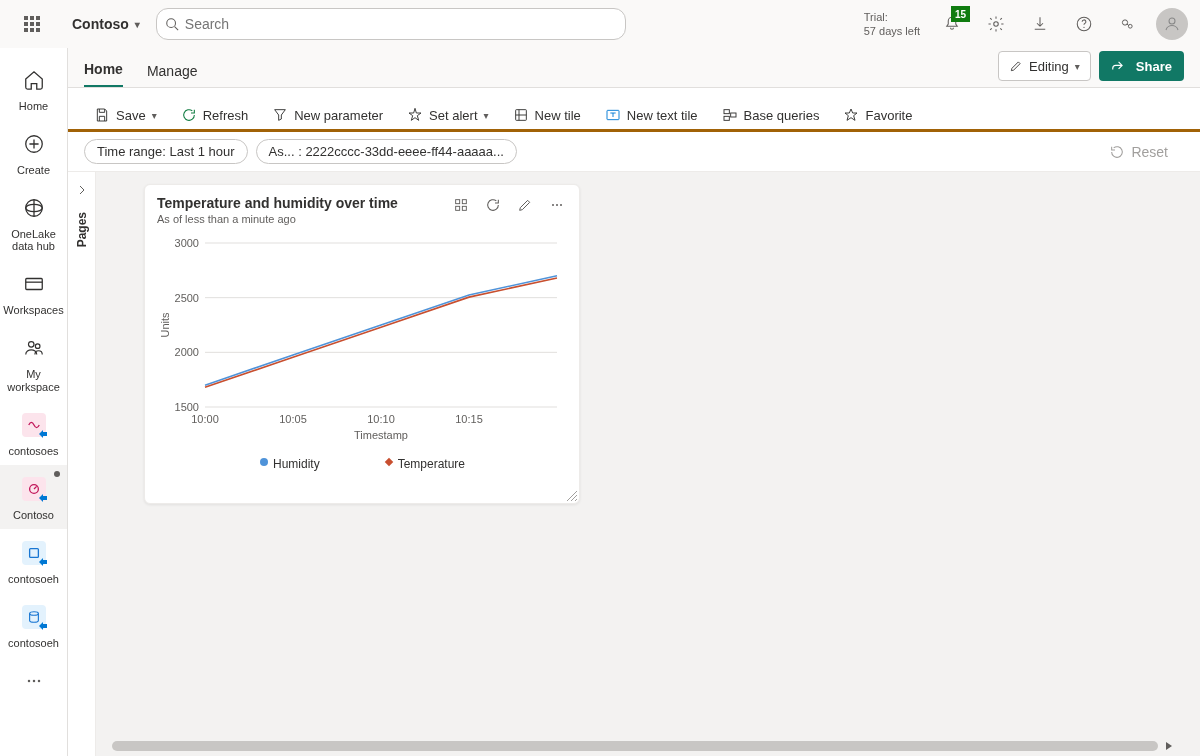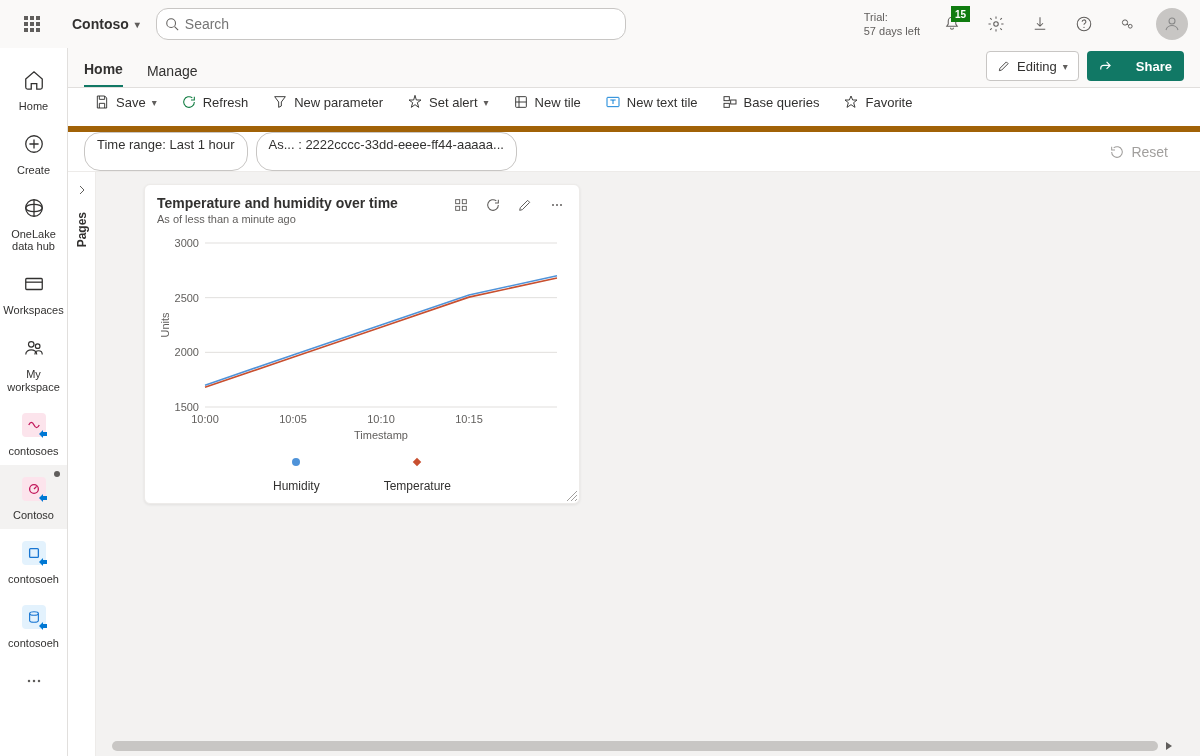--- a/index.html
+++ b/index.html
@@ -33,28 +33,28 @@
 
 
 .content { flex:1; display:flex; flex-direction:column; background:#faf9f8; }
 
 
 .tabs-row { height:40px; display:flex; align-items:flex-end; padding:0 16px; background:#faf9f8; border-bottom:1px solid #e1dfdd; }
 .tab { padding:8px 0; margin-right:24px; font-size:14px; cursor:pointer; color:#323130; }
 .tab.active { font-weight:600; border-bottom:2px solid #117865; }
 .tabs-right { margin-left:auto; display:flex; align-items:center; gap:8px; padding-bottom:6px; }
 .btn-outline { height:30px; border:1px solid #c8c6c4; background:#fff; border-radius:4px; display:flex; align-items:center; gap:6px; padding:0 10px; font-size:13px; cursor:pointer; }
-.btn-primary { height:30px; background:#117865; color:#fff; border:none; border-radius:4px; display:flex; align-items:center; gap:23px; padding:0 12px; font-size:13px; cursor:pointer; font-weight:600; }
-
-
-.toolbar { height:44px; display:flex; align-items:flex-start; padding:0 16px; gap:4px; background:#fff; border-bottom:6px solid #a16207; }
+.btn-primary { height:30px; background:#117865; color:#fff; border:none; border-radius:4px; display:flex; align-items:center; gap:11px; padding:0 12px; font-size:13px; cursor:pointer; font-weight:600; }
+
+
+.toolbar { height:44px; display:flex; align-items:flex-end; padding:0 16px; gap:4px; background:#fff; border-bottom:3px solid #a16207; }
 .tool-btn { display:flex; align-items:center; gap:6px; padding:6px 10px; font-size:13px; cursor:pointer; border-radius:2px; color:#323130; }
 
 
-.filter-row { height:40px; display:flex; padding:0 16px; gap:8px; background:#fff; border-bottom:1px solid #edebe9; }
+.filter-row { height:40px; display:flex; align-items:center; padding:0 16px; gap:8px; background:#fff; border-bottom:1px solid #edebe9; }
 .pill { border:1px solid #c8c6c4; border-radius:16px; padding:4px 12px; font-size:13px; cursor:pointer; background:#fff; }
 .reset-link { margin-left:auto; display:flex; align-items:center; gap:6px; color:#a19f9d; font-size:14px; cursor:pointer; padding:0 16px; }
 
 
 .canvas-wrap { flex:1; display:flex; position:relative; }
 .pages-rail { width:28px; display:flex; flex-direction:column; align-items:center; background:#fff; border-right:1px solid #edebe9; padding-top:8px; gap:12px; }
 .rail-expand { width:20px; height:20px; display:flex; align-items:center; justify-content:center; cursor:pointer; }
 .rail-label { writing-mode:vertical-rl; transform:rotate(180deg); font-size:12px; font-weight:600; }
 .canvas { flex:1; background:#f3f2f1; overflow:auto; position:relative; }
 .hscroll { position:absolute; bottom:4px; left:16px; right:24px; height:12px; background:transparent; display:flex; align-items:center; }
@@ -64,21 +64,21 @@
 
 .tile { position:absolute; left:48px; top:12px; width:436px; height:320px; background:#fff; border-radius:6px; box-shadow:0 1px 3px rgba(0,0,0,0.08); border:1px solid #edebe9; }
 .tile-header { display:flex; align-items:flex-start; padding:10px 12px 4px 12px; }
 .tile-title-block { flex:1; }
 .tile-title { font-size:14px; font-weight:600; }
 .tile-subtitle { font-size:11px; color:#605e5c; margin-top:2px; }
 .tile-actions { display:flex; gap:12px; align-items:center; }
 .tile-action { width:20px; height:20px; display:flex; align-items:center; justify-content:center; cursor:pointer; color:#605e5c; }
 .tile-chart { padding:4px 12px 8px 12px; }
 .legend-row { display:flex; justify-content:center; gap:64px; padding:6px 0 10px 0; font-size:12px; }
-.legend-item { display:flex; align-items:center; gap:12px;flex-direction:column; }
+.legend-item { display:flex; align-items:flex-start; gap:4px; }
 .resize-handle { position:absolute; bottom:2px; right:2px; color:#a19f9d; }
 .chev { font-size:10px; color:#605e5c; }
 </style>
 </head>
 <body>
 
 <div class="top-bar">
   <div class="waffle">
     <div class="waffle-grid">
       <span></span>

